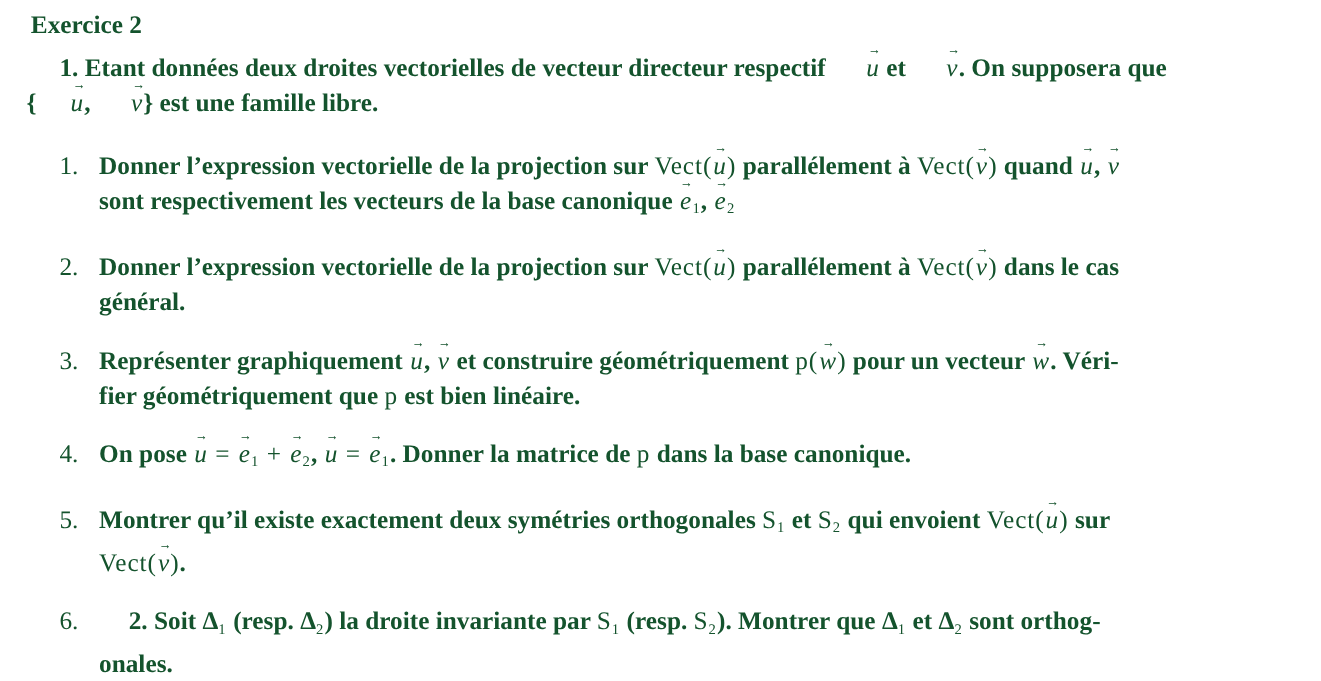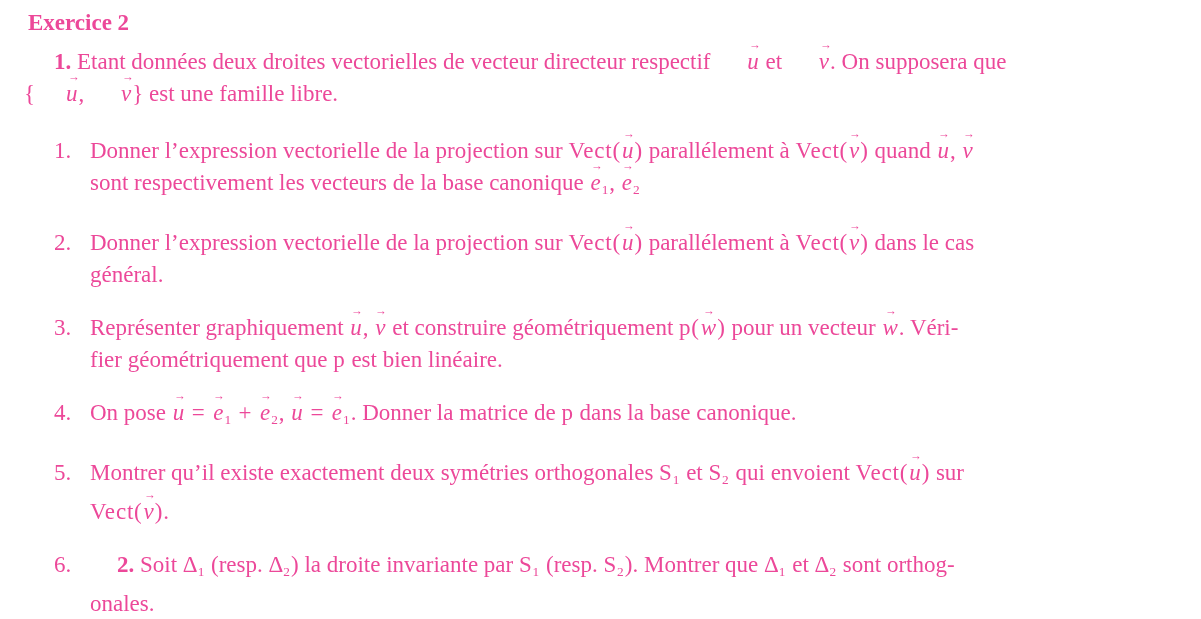--- a/index.html
+++ b/index.html
@@ -7,21 +7,21 @@
     padding: 0;
     background: #ffffff;
   }
   .page {
     position: relative;
     width: 1201px;
     height: 619px;
     box-sizing: border-box;
     overflow: hidden;
     background: #ffffff;
-    color: #ec4899;
+    color: #14532d;
     font-family: "Liberation Serif", "DejaVu Serif", serif;
     font-size: 23px;
     line-height: 32px;
     padding: 6px 26px 0 24px;
   }
   .title {
     font-size: 23px;
     line-height: 30px;
     font-weight: 700;
     margin: 2px 0 0 4px;
@@ -37,21 +37,21 @@
     position: relative;
     padding-left: 66px;
     margin-bottom: 21px;
   }
   .item:last-child { margin-bottom: 0; }
   .item .num {
     position: absolute;
     left: 30px;
     top: 0;
   }
-  .run-t { font-style: normal; }
+  .run-t { font-style: normal; font-weight: bold; }
   .run-b { font-weight: 700; }
   .run-i { letter-spacing: 0.035em; }
   .run-sub {
     font-size: 0.58em;
     vertical-align: -0.3em;
     font-style: normal;
     letter-spacing: 0;
     padding-right: 1px;
   }
   .run-gap { display: inline-block; width: 27px; }

